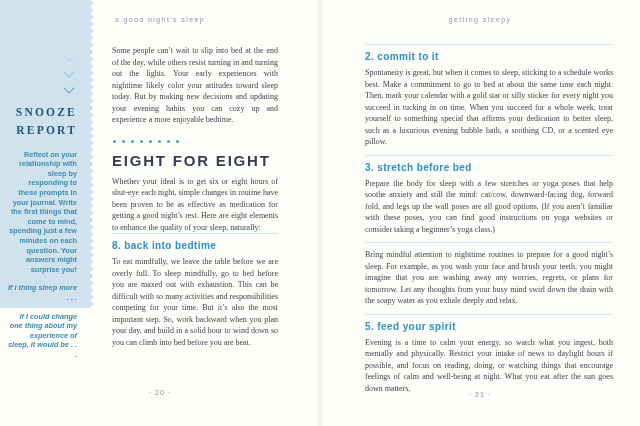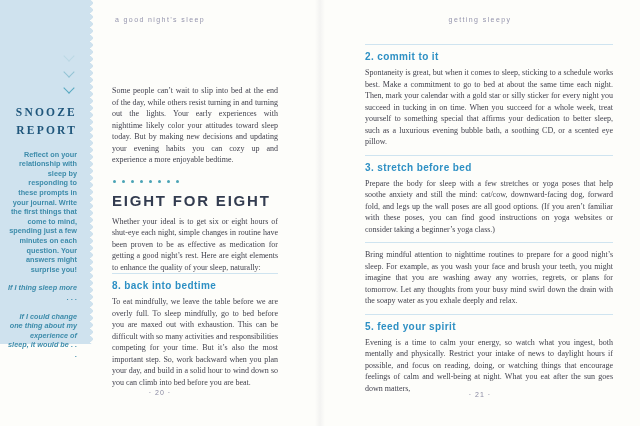--- a/index.html
+++ b/index.html
@@ -3,21 +3,21 @@
 <meta charset="utf-8">
 <style>
   html,body{margin:0;padding:0;}
   body{
     width:640px;height:426px;position:relative;overflow:hidden;
     background:#fdfdfa;
     font-family:"Liberation Serif", serif;
   }
   
   .sidebar{
-    position:absolute;left:0;top:0;width:90px;height:344px;
+    position:absolute;left:0;top:0;width:90px;height:308px;
     background:#cfe2ee;box-sizing:border-box;
     padding:52px 13px 0 8px;text-align:right;
   }
   .sidebar::after{
     content:"";position:absolute;top:0;right:-5px;width:5px;height:100%;
     background-image:radial-gradient(circle at 0 3px, #cfe2ee 2.6px, rgba(207,226,238,0) 3px);
     background-size:5px 7px;background-repeat:repeat-y;
   }
   .chevrons{display:flex;flex-direction:column;align-items:flex-end;gap:8px;
     padding-right:4px;margin-bottom:12px;}
@@ -56,21 +56,21 @@
     position:absolute;left:315px;top:0;width:10px;height:100%;
     background:linear-gradient(90deg, rgba(0,0,0,0) 0%, rgba(60,60,90,0.05) 50%, rgba(0,0,0,0) 100%);
   }
   .col{position:absolute;box-sizing:border-box;}
   .col-left{left:112px;top:45px;width:166px;}
   .col-right{left:365px;top:44px;width:248px;}
   p.body{
     font-family:"Liberation Serif", serif;font-size:8px;line-height:11.5px;
     color:#42424e;text-align:justify;margin:0;
   }
-  .col-left p.intro{margin-bottom:14px;margin-top:40px;}
+  .col-left p.intro{margin-bottom:14px;}
   .dots{display:flex;gap:6px;height:4px;margin:0 0 10px 1px;align-items:center;}
   .dot{width:3px;height:3px;border-radius:50%;background:#4aa3b5;display:block;}
   .chapter-title{
     font-family:"Liberation Sans", sans-serif;font-weight:bold;
     font-size:15px;letter-spacing:1.8px;color:#333c50;margin:0 0 8px 0;line-height:14px;
   }
   .chapter-intro{margin-bottom:9px;}
   .rule{height:1px;background:#cfe4f0;border:0;margin:0 0 6px 0;width:100%;}
   .sec-head{
     font-family:"Liberation Sans", sans-serif;font-weight:bold;

